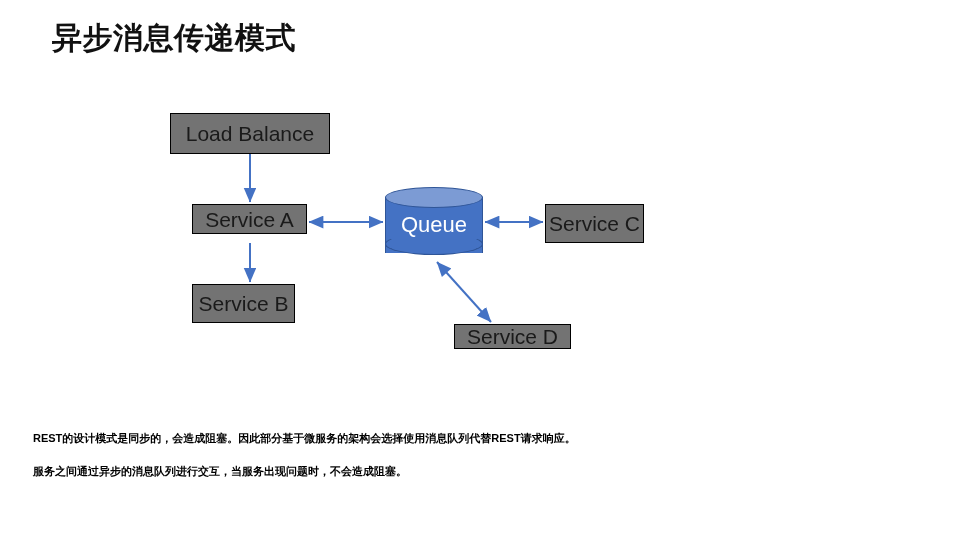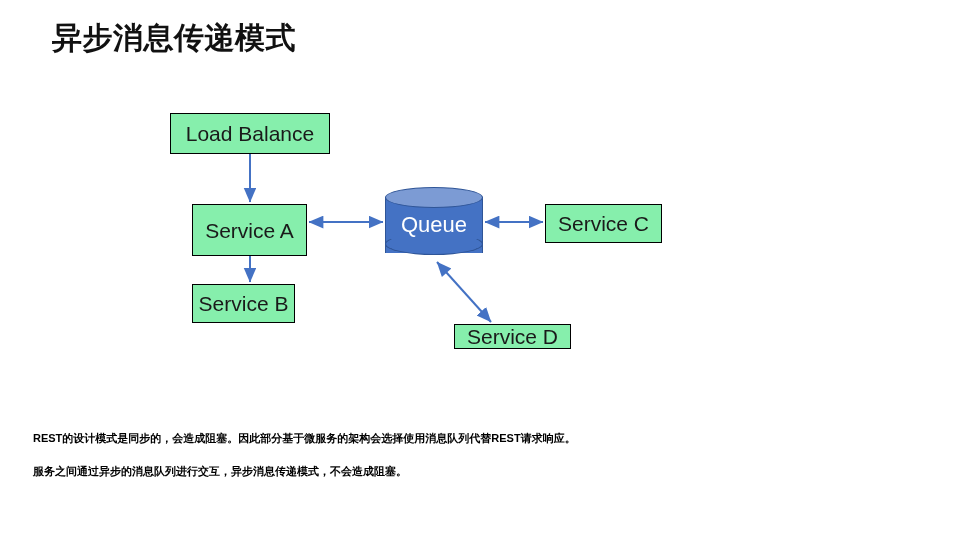--- a/index.html
+++ b/index.html
@@ -42,37 +42,37 @@
     top: 0;
     width: 977px;
     height: 400px;
     pointer-events: none;
   }
 
   
   .node-box {
     position: absolute;
     box-sizing: border-box;
-    background: #86efac;
+    background: #737373;
     border: 1.2px solid #000000;
     display: flex;
     align-items: center;
     justify-content: center;
   }
   .node-box .node-label {
     font-size: 21px;
     color: #1a1a1a;
     line-height: 1;
     white-space: nowrap;
   }
 
   #node-load-balance { left: 170px; top: 113px; width: 160px; height: 41px; }
-  #node-service-a    { left: 192px; top: 204px; width: 115px; height: 52px; }
+  #node-service-a    { left: 192px; top: 204px; width: 115px; height: 30px; }
   #node-service-b    { left: 192px; top: 284px; width: 103px; height: 39px; }
-  #node-service-c    { left: 545px; top: 204px; width: 117px; height: 39px; }
+  #node-service-c    { left: 545px; top: 204px; width: 99px; height: 39px; }
   #node-service-d    { left: 434px; top: 324px; width: 117px; height: 25px; margin-left: 20px; }
 
   
   #node-queue {
     position: absolute;
     left: 385px;
     top: 187px;
     width: 98px;
     height: 76px;
     text-align: right;
@@ -192,14 +192,14 @@
   </div>
 
   <div id="node-service-d" class="node-box">
     <span class="node-label">Service D</span>
   </div>
 
 </div>
 
 <div id="body-text">
   <div class="body-line">REST的设计模式是同步的，会造成阻塞。因此部分基于微服务的架构会选择使用消息队列代替REST请求响应。</div>
-  <div class="body-line">服务之间通过异步的消息队列进行交互，异步消息传递模式，不会造成阻塞。</div>
+  <div class="body-line">服务之间通过异步的消息队列进行交互，当服务出现问题时，不会造成阻塞。</div>
 </div>
 
 </body></html>

